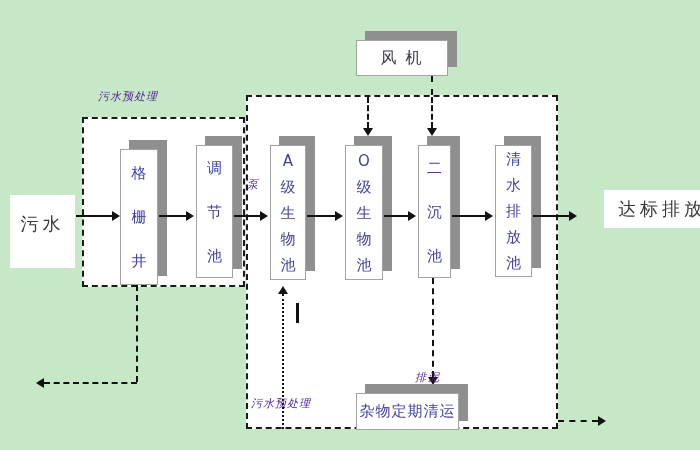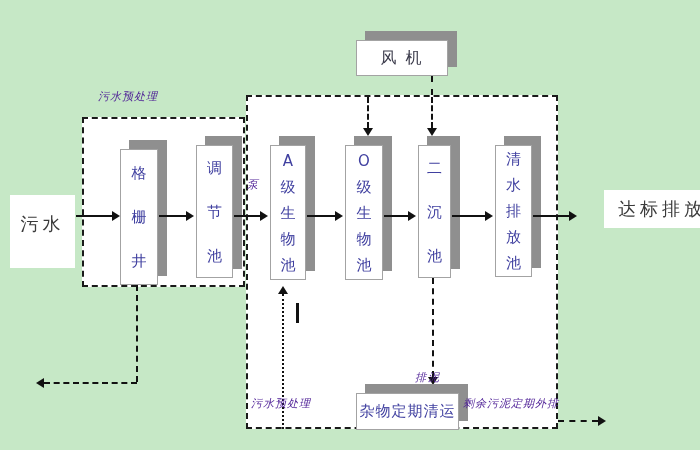--- a/index.html
+++ b/index.html
@@ -74,21 +74,20 @@
 
 <div id="canvas">
 
   <div class="region" id="main-region"></div>
   <div class="region" id="pre-region"></div>
 
   <div class="lbl" id="pre-title">污水预处理</div>
   <div class="lbl" id="pump-label">泵</div>
   <div class="lbl" id="supernatant-label">污水预处理</div>
   <div class="lbl" id="paini-label">排泥</div>
-  <div class="lbl" id="excess-label">剩余污泥定期外排</div>
 
   <div class="plainbox" id="influent-box">
     <span class="bigtext">污水</span>
   </div>
   <div class="plainbox" id="effluent-box">
     <span class="bigtext">达标排放</span>
   </div>
 
   <div class="pbox" id="gridwell-box">
     <span class="vtext chars3">格

